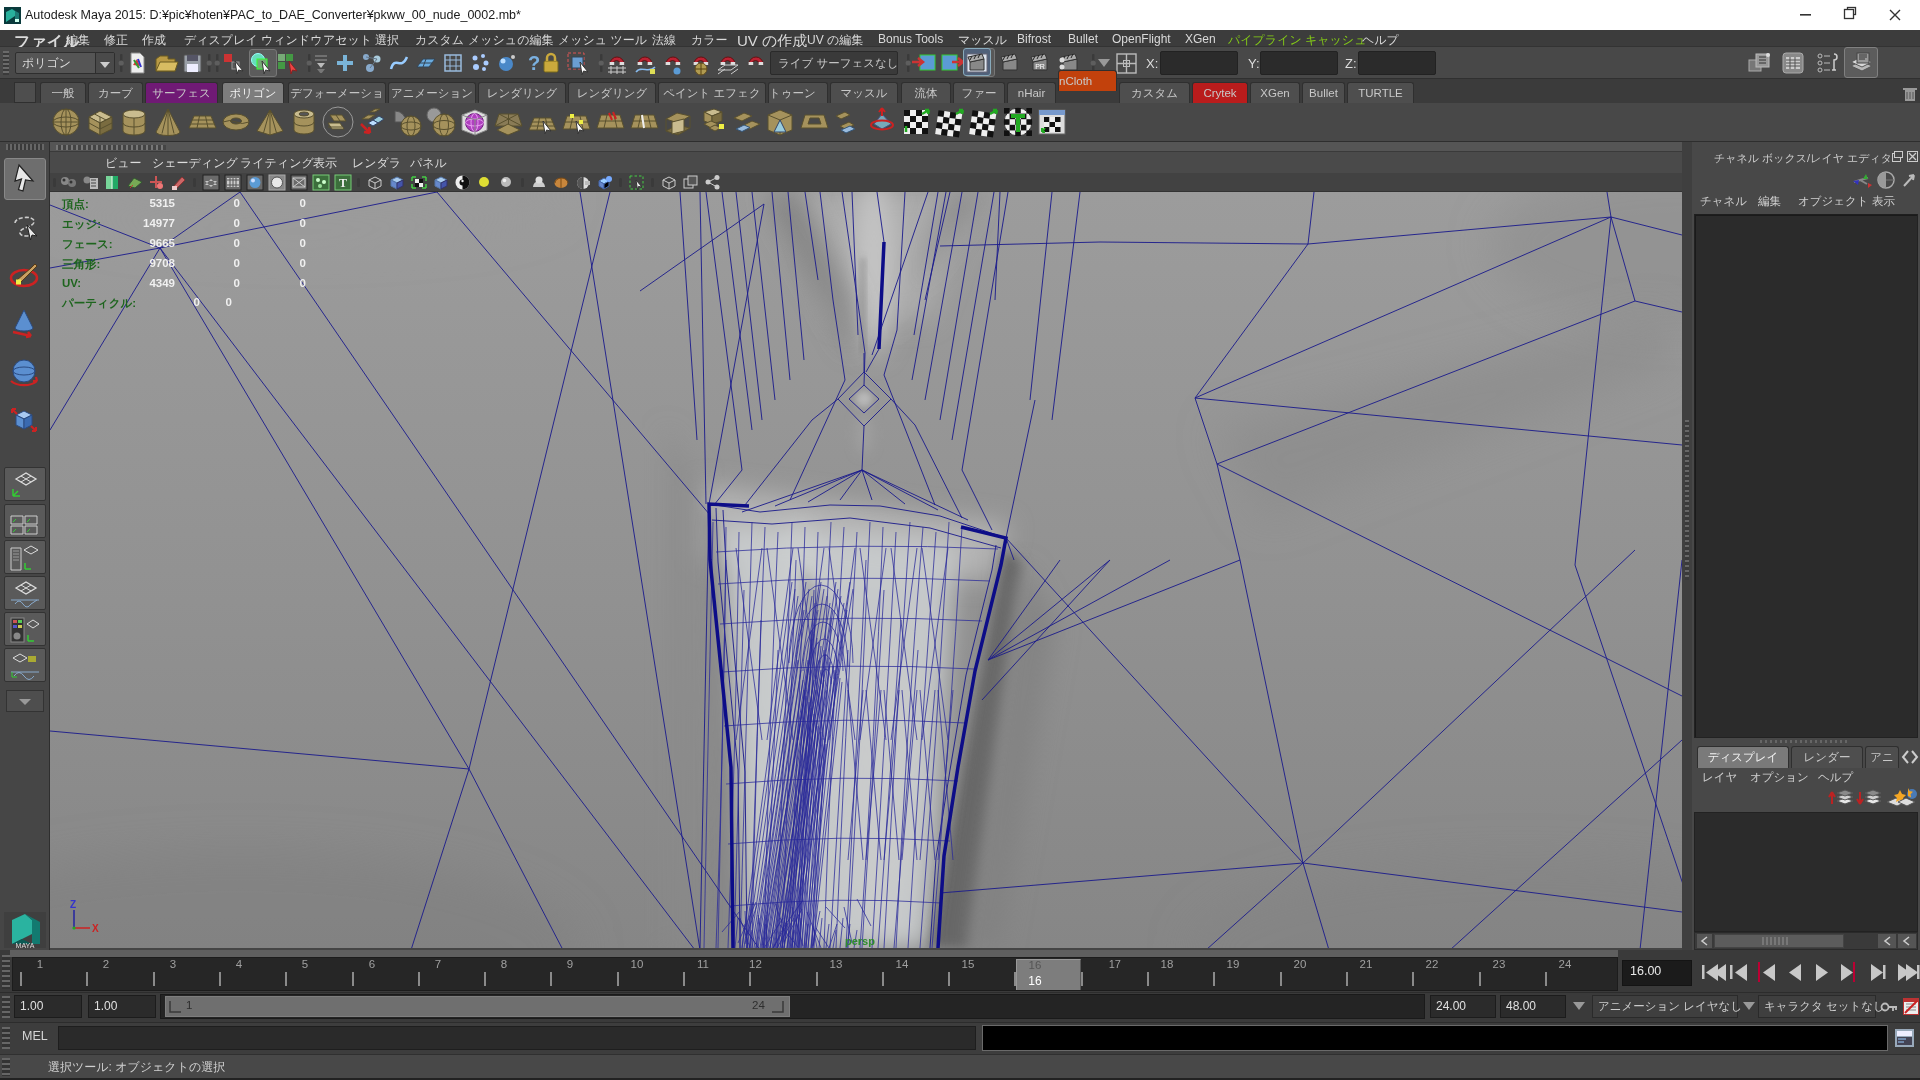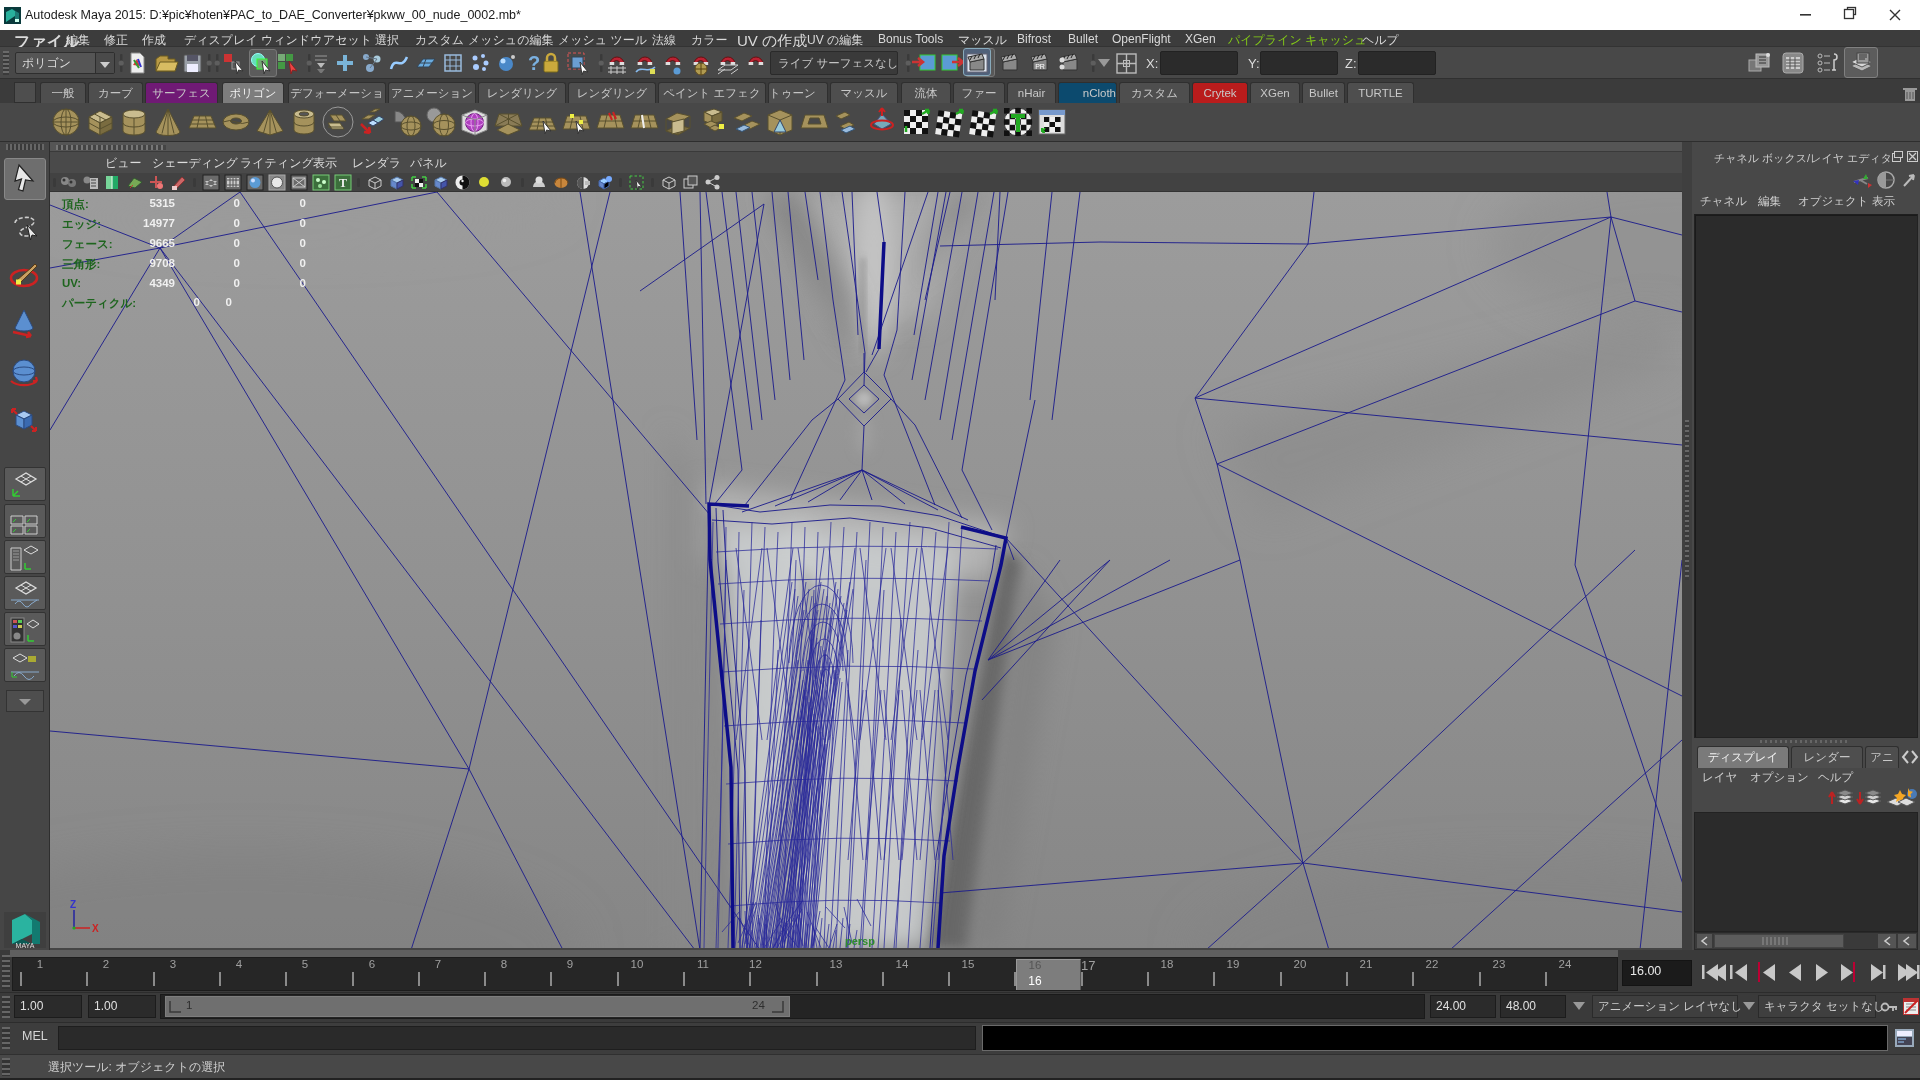--- a/index.html
+++ b/index.html
@@ -286,21 +286,21 @@
 <div class="abs" style="left:288px;top:82px;width:98px;height:21px;background:#4e4e4e;border:1px solid #2f2f2f;border-bottom:none;border-radius:3px 3px 0 0;text-align:center;line-height:20px;font-size:11.5px;color:#c8c8c8">デフォーメーション</div>
 <div class="abs" style="left:388px;top:82px;width:88px;height:21px;background:#4e4e4e;border:1px solid #2f2f2f;border-bottom:none;border-radius:3px 3px 0 0;text-align:center;line-height:20px;font-size:11.5px;color:#c8c8c8">アニメーション</div>
 <div class="abs" style="left:478px;top:82px;width:88px;height:21px;background:#4e4e4e;border:1px solid #2f2f2f;border-bottom:none;border-radius:3px 3px 0 0;text-align:center;line-height:20px;font-size:11.5px;color:#c8c8c8">レンダリング</div>
 <div class="abs" style="left:568px;top:82px;width:88px;height:21px;background:#4e4e4e;border:1px solid #2f2f2f;border-bottom:none;border-radius:3px 3px 0 0;text-align:center;line-height:20px;font-size:11.5px;color:#c8c8c8">レンダリング</div>
 <div class="abs" style="left:658px;top:82px;width:108px;height:21px;background:#4e4e4e;border:1px solid #2f2f2f;border-bottom:none;border-radius:3px 3px 0 0;text-align:center;line-height:20px;font-size:11.5px;color:#c8c8c8">ペイント エフェクト</div>
 <div class="abs" style="left:768px;top:82px;width:60px;height:21px;background:#4e4e4e;border:1px solid #2f2f2f;border-bottom:none;border-radius:3px 3px 0 0;text-align:left;line-height:20px;font-size:11.5px;color:#c8c8c8">トゥーン</div>
 <div class="abs" style="left:830px;top:82px;width:68px;height:21px;background:#4e4e4e;border:1px solid #2f2f2f;border-bottom:none;border-radius:3px 3px 0 0;text-align:center;line-height:20px;font-size:11.5px;color:#c8c8c8">マッスル</div>
 <div class="abs" style="left:901px;top:82px;width:50px;height:21px;background:#4e4e4e;border:1px solid #2f2f2f;border-bottom:none;border-radius:3px 3px 0 0;text-align:center;line-height:20px;font-size:11.5px;color:#c8c8c8">流体</div>
 <div class="abs" style="left:953px;top:82px;width:52px;height:21px;background:#4e4e4e;border:1px solid #2f2f2f;border-bottom:none;border-radius:3px 3px 0 0;text-align:center;line-height:20px;font-size:11.5px;color:#c8c8c8">ファー</div>
 <div class="abs" style="left:1007px;top:82px;width:49px;height:21px;background:#4e4e4e;border:1px solid #2f2f2f;border-bottom:none;border-radius:3px 3px 0 0;text-align:center;line-height:20px;font-size:11.5px;color:#c8c8c8">nHair</div>
-<div class="abs" style="left:1058px;top:82px;width:59px;height:21px;background:#0c4a6e;border:1px solid #2f2f2f;border-bottom:none;border-radius:3px 3px 0 0;text-align:right;line-height:20px;font-size:11.5px;color:#c8c8c8">nCloth</div>
+<div class="abs" style="left:1058px;top:70px;width:59px;height:21px;background:#c2410c;border:1px solid #2f2f2f;border-bottom:none;border-radius:3px 3px 0 0;text-align:left;line-height:20px;font-size:11.5px;color:#c8c8c8">nCloth</div>
 <div class="abs" style="left:1119px;top:82px;width:71px;height:21px;background:#4e4e4e;border:1px solid #2f2f2f;border-bottom:none;border-radius:3px 3px 0 0;text-align:center;line-height:20px;font-size:11.5px;color:#c8c8c8">カスタム</div>
 <div class="abs" style="left:1192px;top:82px;width:56px;height:21px;background:#b91c1c;border:1px solid #2f2f2f;border-bottom:none;border-radius:3px 3px 0 0;text-align:center;line-height:20px;font-size:11.5px;color:#c8c8c8">Crytek</div>
 <div class="abs" style="left:1250px;top:82px;width:50px;height:21px;background:#4e4e4e;border:1px solid #2f2f2f;border-bottom:none;border-radius:3px 3px 0 0;text-align:center;line-height:20px;font-size:11.5px;color:#c8c8c8">XGen</div>
 <div class="abs" style="left:1302px;top:82px;width:43px;height:21px;background:#4e4e4e;border:1px solid #2f2f2f;border-bottom:none;border-radius:3px 3px 0 0;text-align:center;line-height:20px;font-size:11.5px;color:#c8c8c8">Bullet</div>
 <div class="abs" style="left:1347px;top:82px;width:67px;height:21px;background:#4e4e4e;border:1px solid #2f2f2f;border-bottom:none;border-radius:3px 3px 0 0;text-align:center;line-height:20px;font-size:11.5px;color:#c8c8c8">TURTLE</div>
 <div class="abs" style="left:0px;top:103px;width:1920px;height:39px;background:#484848;border-bottom:1px solid #2e2e2e"></div>
 <svg class="abs" style="left:50px;top:106px" width="33" height="33">
     <circle cx="16" cy="16" r="13" fill="#a5925c" stroke="#59502e"></circle>
     <ellipse cx="16" cy="16" rx="13" ry="5" fill="none" stroke="#59502e"></ellipse>
     <ellipse cx="16" cy="16" rx="5" ry="13" fill="none" stroke="#59502e"></ellipse>
@@ -940,21 +940,21 @@
 <span class="t" style="left:352px;top:958px;width:40px;text-align:center;font-size:11.5px;color:#a0a0a0">6</span>
 <span class="t" style="left:418px;top:958px;width:40px;text-align:center;font-size:11.5px;color:#a0a0a0">7</span>
 <span class="t" style="left:484px;top:958px;width:40px;text-align:center;font-size:11.5px;color:#a0a0a0">8</span>
 <span class="t" style="left:550px;top:958px;width:40px;text-align:center;font-size:11.5px;color:#a0a0a0">9</span>
 <span class="t" style="left:617px;top:958px;width:40px;text-align:center;font-size:11.5px;color:#a0a0a0">10</span>
 <span class="t" style="left:683px;top:958px;width:40px;text-align:center;font-size:11.5px;color:#a0a0a0">11</span>
 <span class="t" style="left:749px;top:958px;width:40px;font-size:11.5px;color:#a0a0a0">12</span>
 <span class="t" style="left:816px;top:958px;width:40px;text-align:center;font-size:11.5px;color:#a0a0a0">13</span>
 <span class="t" style="left:882px;top:958px;width:40px;text-align:center;font-size:11.5px;color:#a0a0a0">14</span>
 <span class="t" style="left:948px;top:958px;width:40px;text-align:center;font-size:11.5px;color:#a0a0a0">15</span>
-<span class="t" style="left:1081px;top:958px;width:40px;text-align:left;font-size:13px;color:#a0a0a0">17</span>
+<span class="t" style="left:1081px;top:958px;width:40px;text-align:right;font-size:11px;color:#a0a0a0">17</span>
 <span class="t" style="left:1147px;top:958px;width:40px;text-align:center;font-size:11.5px;color:#a0a0a0">18</span>
 <span class="t" style="left:1213px;top:958px;width:40px;text-align:center;font-size:11.5px;color:#a0a0a0">19</span>
 <span class="t" style="left:1280px;top:958px;width:40px;text-align:center;font-size:11.5px;color:#a0a0a0">20</span>
 <span class="t" style="left:1346px;top:958px;width:40px;text-align:center;font-size:11.5px;color:#a0a0a0">21</span>
 <span class="t" style="left:1412px;top:958px;width:40px;text-align:center;font-size:11.5px;color:#a0a0a0">22</span>
 <span class="t" style="left:1479px;top:958px;width:40px;text-align:center;font-size:11.5px;color:#a0a0a0">23</span>
 <span class="t" style="left:1545px;top:958px;width:40px;text-align:center;font-size:11.5px;color:#a0a0a0">24</span>
 <svg class="abs" style="left:0px;top:951px" width="1618" height="40">
     <rect x="20" y="21" width="2" height="14" fill="#8a8a8a"></rect>
     <rect x="86" y="21" width="2" height="14" fill="#8a8a8a"></rect>

